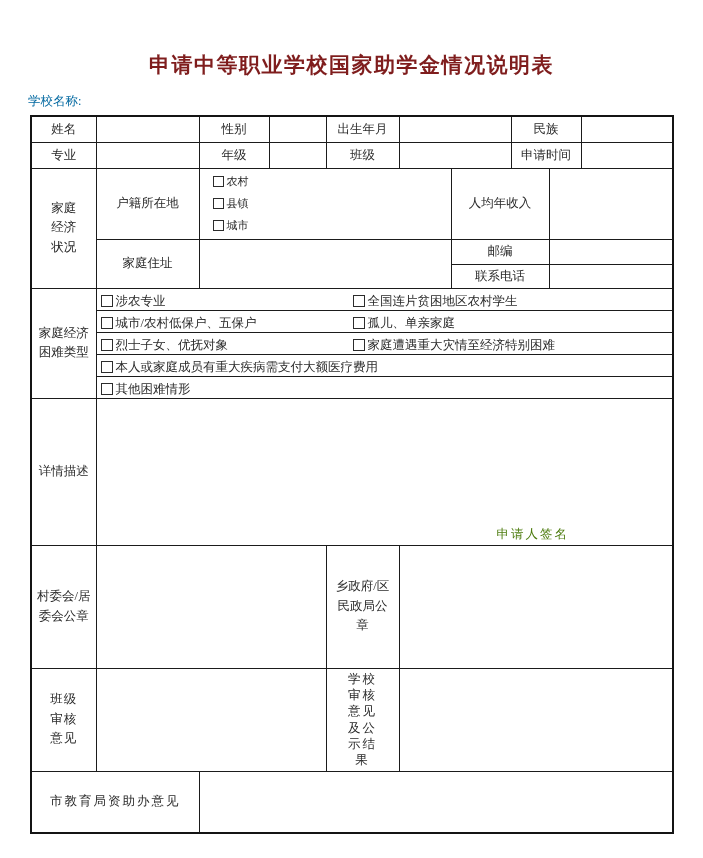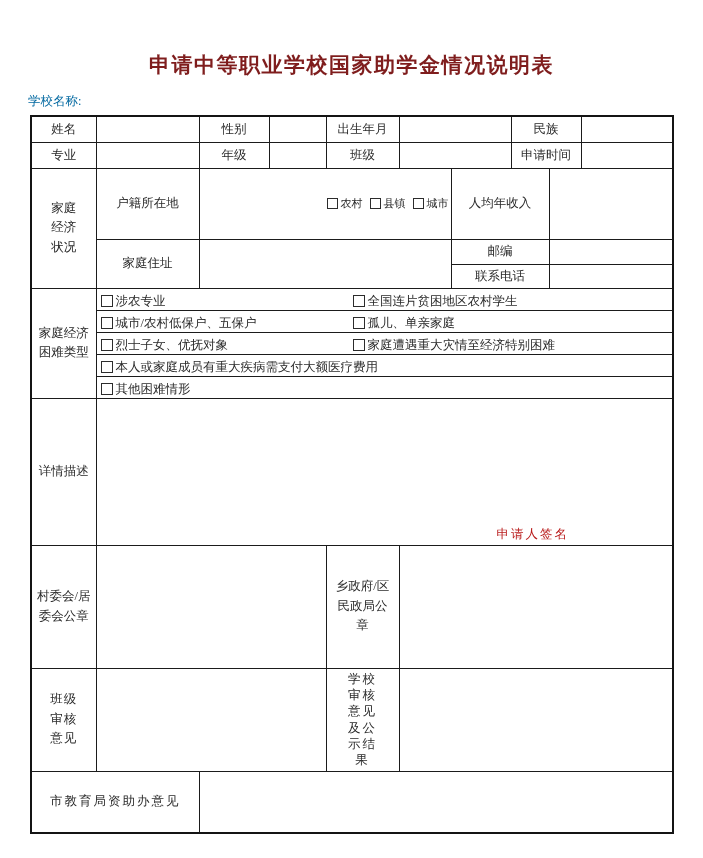--- a/index.html
+++ b/index.html
@@ -41,21 +41,21 @@
     text-align:center;
     vertical-align:middle;
     overflow:hidden;
   }
   td.lbl { background:#ffffff;font-family:Liberation Serif, serif; }
   .pre { white-space:pre-line; line-height:1.55; }
   .school-review-lbl { white-space:pre-line; line-height:1.3; letter-spacing:2px; }
 
   
   .hk-list {
-    display:flex; justify-content:flex-end;
+    display:flex; flex-direction:column; justify-content:space-between;
     gap:7px; padding-left:11px; height:100%;
     font-size:11px; text-align:left;
   }
   .hk-item { display:flex; align-items:center; }
   .cb {
     display:inline-block; width:9px; height:9px;
     border:1.5px solid #2c2c2c; background:#fff;
     margin-right:3px; flex:none;
   }
   .cb.big { width:10px; height:10px; margin-right:3px; }
@@ -64,21 +64,21 @@
   td.diff { text-align:left; padding:4px 2px 0 4px; }
   .d-row { display:flex; align-items:center; height:100%; }
   .d-left { display:flex; align-items:center; width:252px; flex:none; }
   .d-right { display:flex; align-items:center; }
   .d-single { display:flex; align-items:center; }
 
   
   td.detail-cell { position:relative; }
   .sig {
     position:absolute; right:103px; bottom:2px;
-    font-size:12.5px; letter-spacing:2px; color:#b91c1c;margin-left:23px;
+    font-size:12.5px; letter-spacing:2px; color:#4d7c0f;margin-left:23px;
   }
 
   .ls1 { letter-spacing:1px; }
   .ls2 { letter-spacing:2px; }
 </style>
 </head>
 <body>
 
 <div class="page">
 

